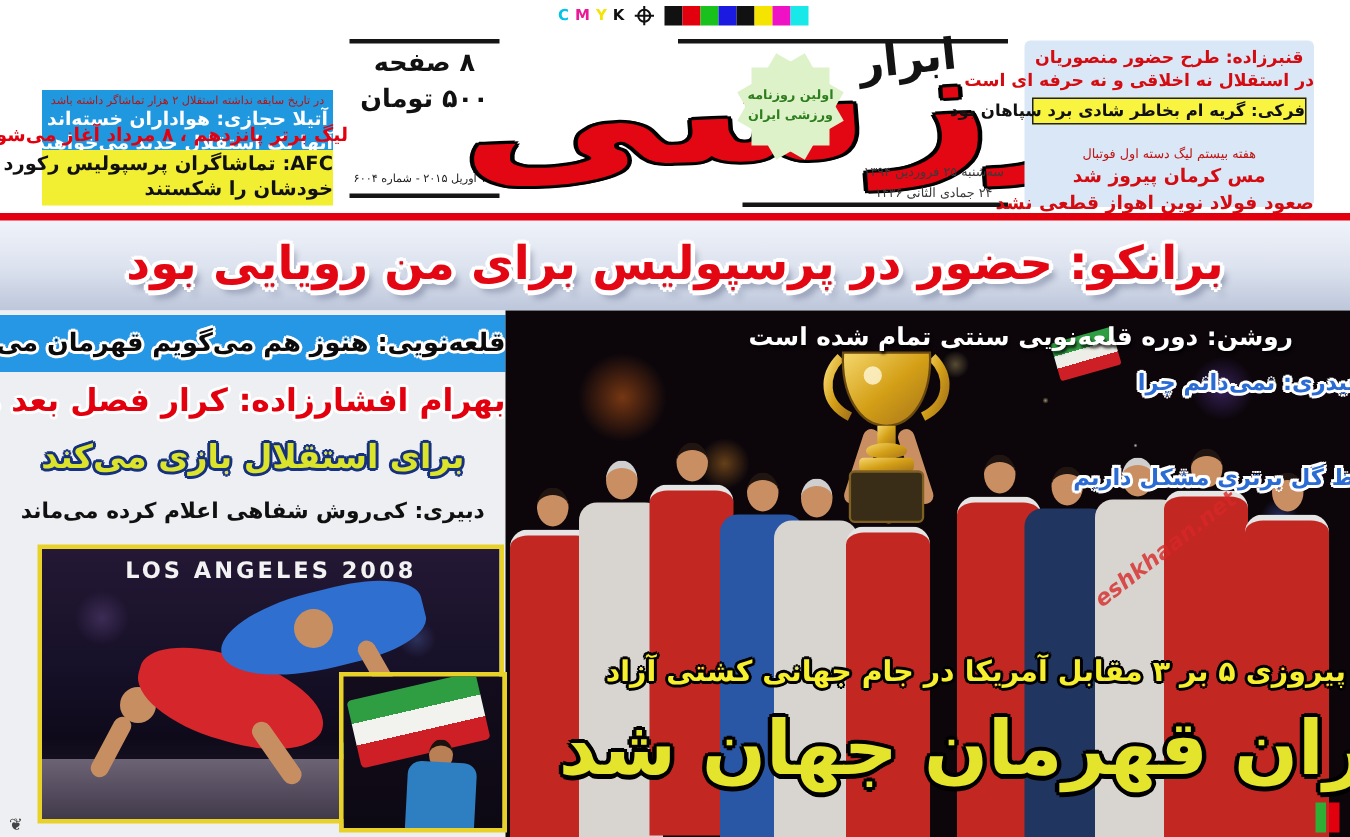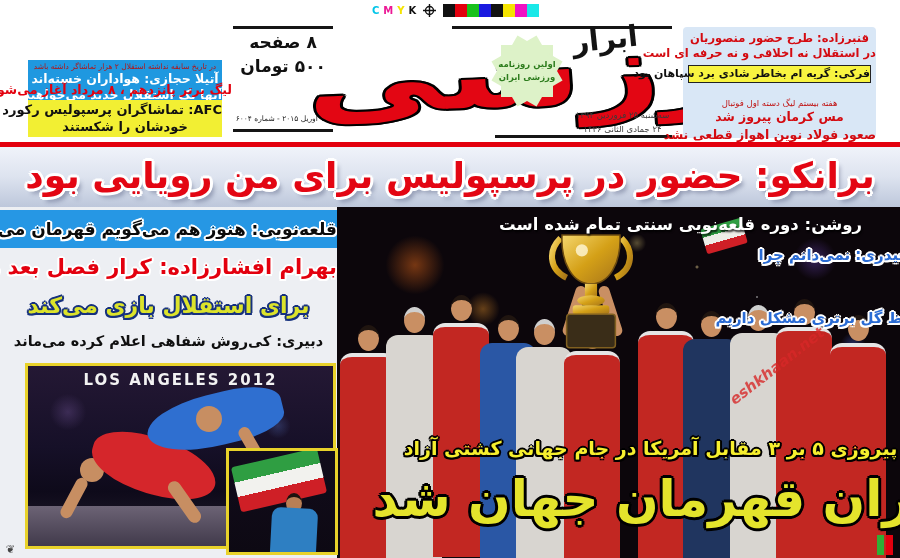--- a/index.html
+++ b/index.html
@@ -29,21 +29,21 @@
   .pm-swatches{display:flex;margin-left:4px;}
   .reg-icon{margin-left:3px;}
 
   
   .blue-box{left:28px;top:28px;width:194px;height:50px;background:var(--c-blue_box,#1f98e0);margin-top:32px;}
   .blue-box .kicker{font-size:7.5px;color:#b41414;padding-top:2px;line-height:1.2;}
   .blue-box .l{font-size:12.5px;font-weight:bold;color:#fff;line-height:1.25;}
   .tl-red-line{left:18px;top:82px;width:214px;font-size:12.5px;font-weight:bold;color:var(--c-accent_red,#e3000e);}
   .yellow-box{left:28px;top:100px;width:194px;height:37px;background:var(--c-yellow_box,#f2ef33);
               display:flex;flex-direction:column;justify-content:center;}
-  .yellow-box .l{font-size:13px;font-weight:bold;color:#111;line-height:1.3;}
+  .yellow-box .l{font-size:13px;font-weight:bold;color:#111;line-height:1.3;text-align:right;}
 
   
   .rule{background:#151515;height:3px;}
   .pages{left:233px;top:32px;width:100px;font-size:17px;font-weight:bold;color:#111;}
   .price{left:233px;top:56px;width:100px;font-size:17px;font-weight:bold;color:#111;}
   .issue{left:226px;top:114px;width:112px;font-size:7.5px;color:#222;}
 
   
   .abrar{left:540px;top:22px;width:130px;font-size:29px;font-weight:bold;color:#131313;
          transform:rotate(-6deg);letter-spacing:4px;}
@@ -62,21 +62,21 @@
              border-radius:4px;padding-top:4px;box-sizing:border-box;}
   .right-box .red{font-size:11.5px;font-weight:bold;color:#d40b11;line-height:1.3;}
   .right-box .strip{margin:4px auto 15px;width:181px;background:#f8f440;border:1.5px solid #222;
                     font-size:11px;font-weight:bold;color:#111;padding:1px 0 2px;}
   .right-box .k2{font-size:8.5px;color:#c01414;margin-top:3px;text-align:center;}
   .right-box .red2{font-size:12.5px;font-weight:bold;color:#d40b11;line-height:1.35;margin-top:1px;}
 
   
   .band{left:0;top:142px;width:900px;height:65px;border-top:5px solid var(--c-accent_red,#e3000e);
         background:linear-gradient(180deg,#f0f3fa 0%,#dde3ef 50%,#bdc7db 100%);box-sizing:border-box;}
-  .band-text{width:100%;line-height:58px;font-size:36px;font-weight:bold;color:var(--c-headline_red,#e30613);}
+  .band-text{width:100%;line-height:58px;font-size:31px;font-weight:bold;color:var(--c-headline_red,#e30613);}
 
   
   .body-left{left:0;top:207px;width:337px;height:351px;background:#edeff3;}
   .blue-bar{position:absolute;left:0;top:3px;width:337px;height:38px;background:var(--c-bar_blue,#2697e4);}
   .blue-bar .t{line-height:38px;font-size:17px;font-weight:bold;color:#0b0b0b;}
   .ml-red{position:absolute;left:0;top:48px;width:337px;font-size:21px;font-weight:bold;
           color:var(--c-accent_red,#e30b10);}
   .ml-yellow{position:absolute;left:0;top:86px;width:337px;font-size:22px;font-weight:bold;color:#dce32b;}
   .ml-black{position:absolute;left:0;top:126px;width:337px;font-size:14.5px;font-weight:bold;color:#101010;}
 
@@ -234,21 +234,21 @@
 
   <div class="abs body-left">
     <div class="blue-bar">
       <div class="t rtl ctr ow2 nowrap">قلعه‌نویی: هنوز هم می‌گویم قهرمان می‌شویم!</div>
     </div>
     <div class="ml-red rtl ctr ow2 nowrap">بهرام افشارزاده: کرار فصل بعد هم</div>
     <div class="ml-yellow rtl ctr onavy nowrap">برای استقلال بازی می‌کند</div>
     <div class="ml-black rtl ctr nowrap">دبیری: کی‌روش شفاهی اعلام کرده می‌ماند</div>
 
     <div class="photo1">
-      <div class="cap nowrap">LOS ANGELES 2012</div>
+      <div class="cap nowrap">LOS ANGELES 2008</div>
       <div class="mat"></div>
       <span class="skin" style="left:52px;top:92px;width:24px;height:24px;"></span>
       <div class="wr-red"></div>
       <span class="limb" style="left:40px;top:110px;width:12px;height:44px;transform:rotate(28deg);"></span>
       <span class="limb" style="left:150px;top:112px;width:13px;height:48px;transform:rotate(-35deg);"></span>
       <div class="wr-blue"></div>
       <span class="skin" style="left:168px;top:40px;width:26px;height:26px;"></span>
       <span class="limb" style="left:222px;top:58px;width:12px;height:58px;transform:rotate(-30deg);"></span>
       <span class="shoe1"></span>
     </div>

